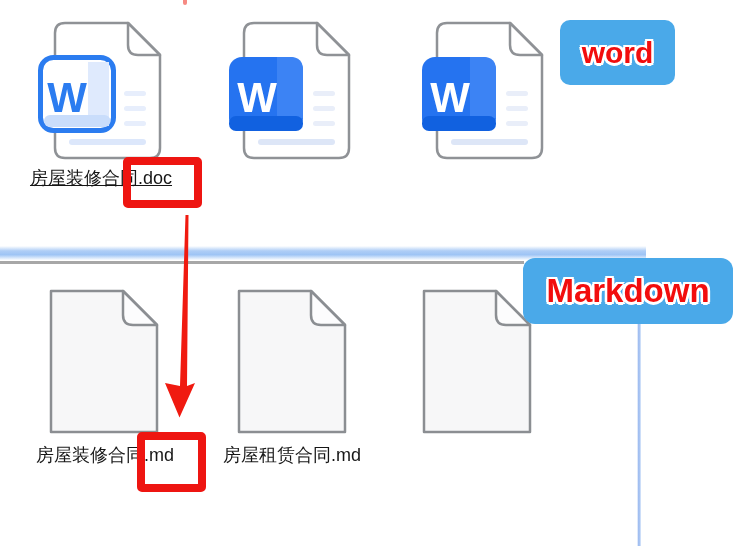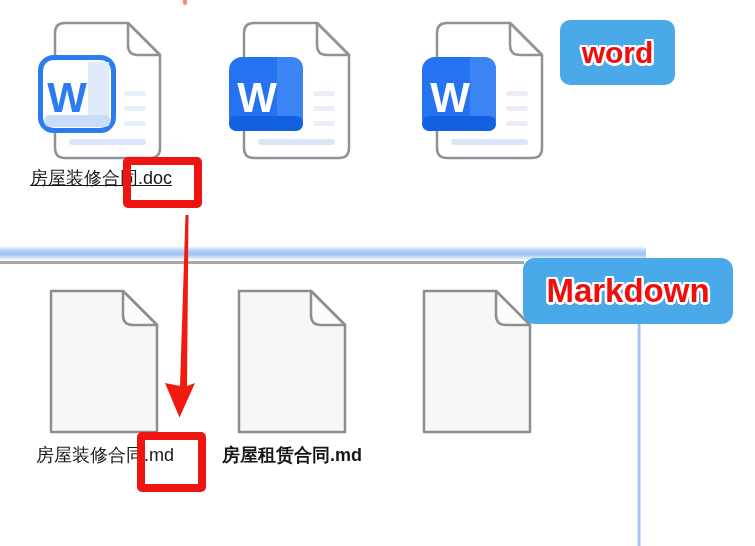--- a/index.html
+++ b/index.html
@@ -107,21 +107,21 @@
   <div class="window-edge-vertical"></div>
 
   <div class="file-item bottom-item" style="left:20px;top:289px;">
     <svg width="110" height="145" viewBox="0 0 110 145" style="left:29px;">
       <path d="M2 2 H74 L108 36 V143 H2 Z" fill="#f7f7f8" stroke="#8b8e92" stroke-width="2.5" stroke-linejoin="round"></path>
       <path d="M74 2 V26 Q74 36 84 36 H108 Z" fill="#fcfcfd" stroke="#8b8e92" stroke-width="2.5" stroke-linejoin="round"></path>
     </svg>
     <div class="file-label">房屋装修合同.md</div>
   </div>
 
-  <div class="file-item bottom-item" style="left:207px;top:289px;font-weight:bold;">
+  <div class="file-item bottom-item" style="left:207px;top:289px;">
     <svg width="110" height="145" viewBox="0 0 110 145" style="left:30px;">
       <path d="M2 2 H74 L108 36 V143 H2 Z" fill="#f7f7f8" stroke="#8b8e92" stroke-width="2.5" stroke-linejoin="round"></path>
       <path d="M74 2 V26 Q74 36 84 36 H108 Z" fill="#fcfcfd" stroke="#8b8e92" stroke-width="2.5" stroke-linejoin="round"></path>
     </svg>
     <div class="file-label">房屋租赁合同.md</div>
   </div>
 
   <div class="file-item bottom-item" style="left:392px;top:289px;">
     <svg width="110" height="145" viewBox="0 0 110 145" style="left:30px;">
       <path d="M2 2 H74 L108 36 V143 H2 Z" fill="#f7f7f8" stroke="#8b8e92" stroke-width="2.5" stroke-linejoin="round"></path>

